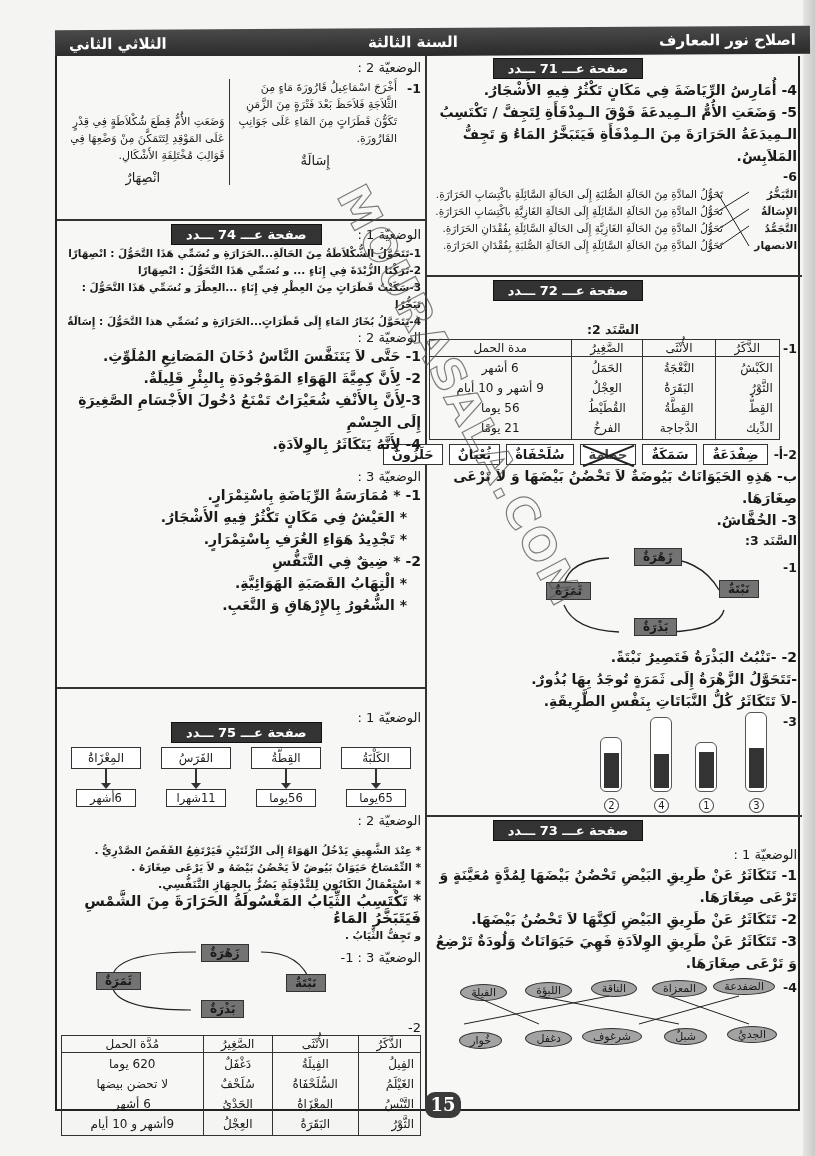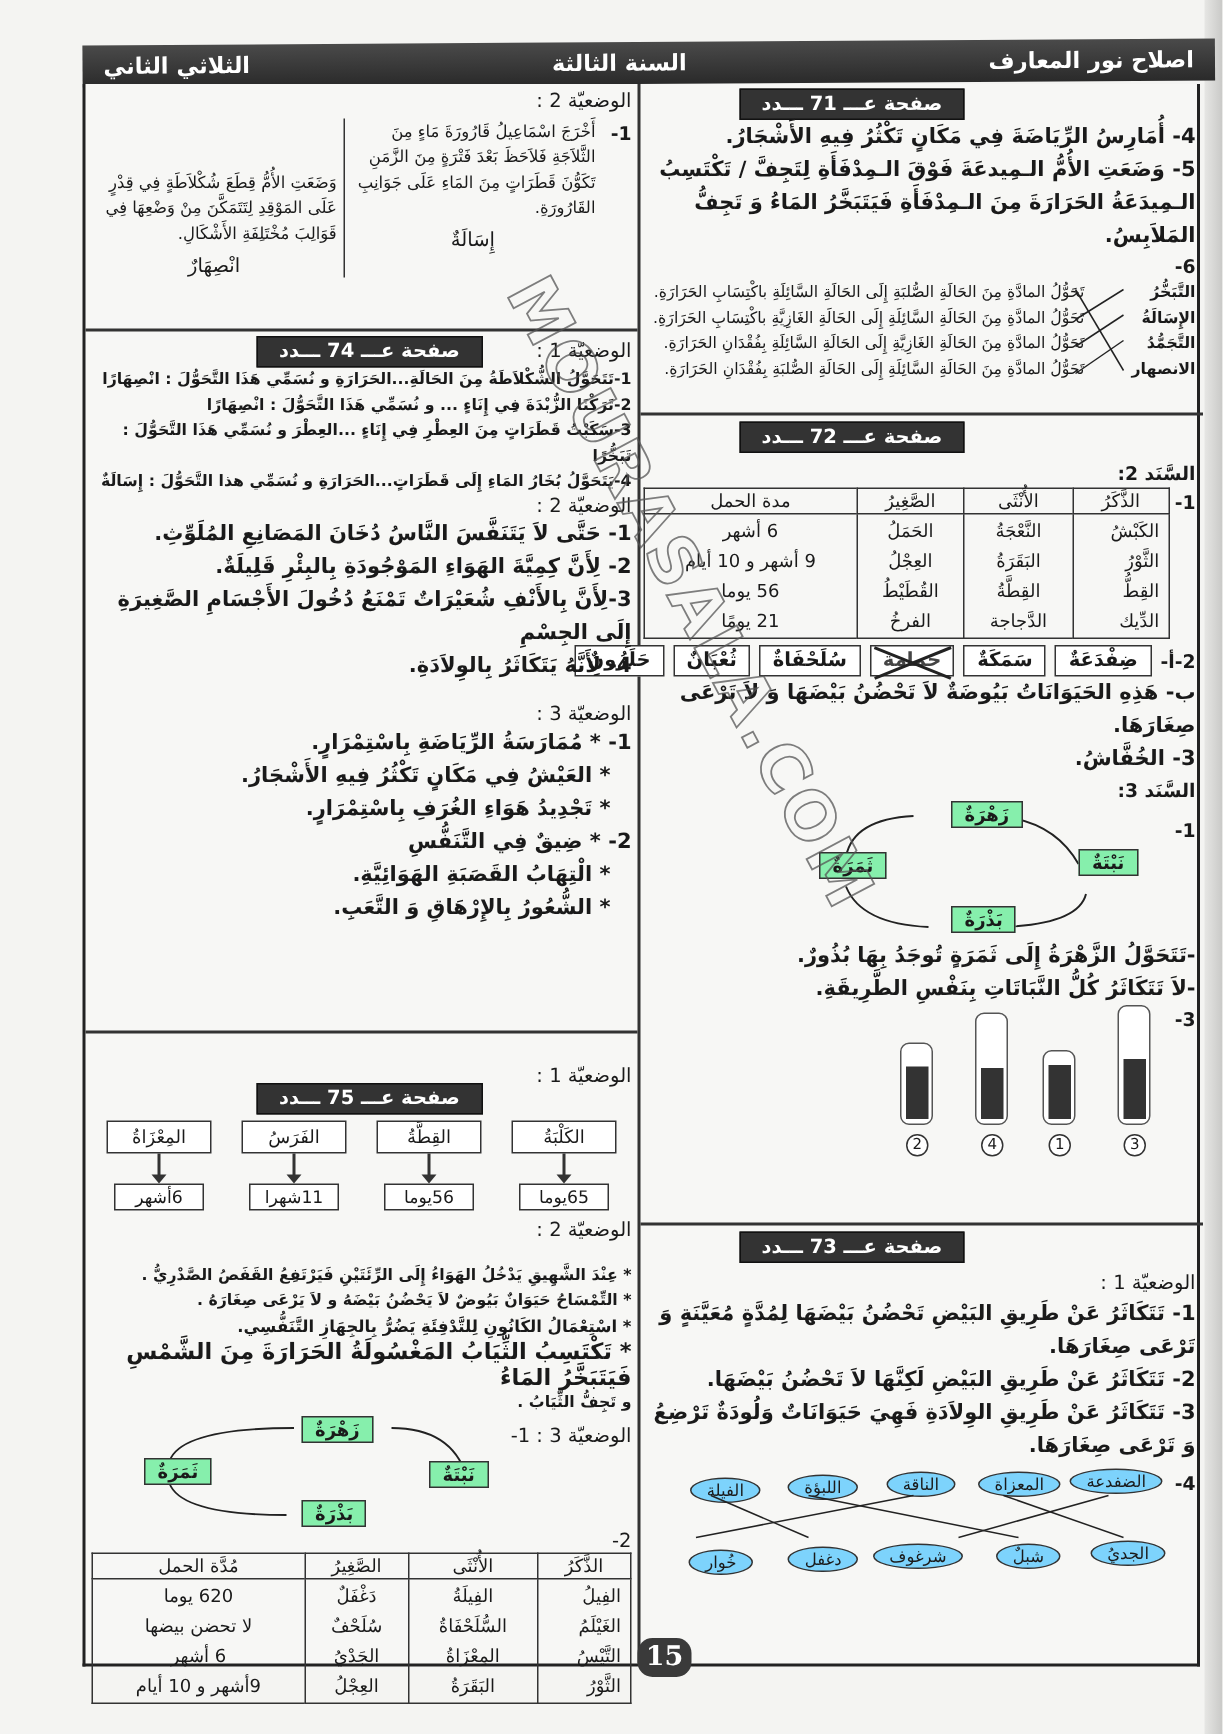--- a/index.html
+++ b/index.html
@@ -55,32 +55,32 @@
     border: 1.5px solid #333; padding: 2px 8px; font-size: 13px; font-weight: bold; background: #fff;
   }
   .wbox.crossed { position: relative; color: #444; }
   .wbox.crossed::before, .wbox.crossed::after {
     content: ""; position: absolute; left: 0; top: 50%; width: 100%; height: 1.5px; background: #222;
   }
   .wbox.crossed::before { transform: rotate(22deg); }
   .wbox.crossed::after { transform: rotate(-22deg); }
   .cycle { position: relative; }
   .cbox {
-    position: absolute; border: 1.5px solid #333; background: #86efac;
+    position: absolute; border: 1.5px solid #333; background: #737373;
     font-size: 12px; font-weight: bold; padding: 1px 8px;
   }
   .gest-row { display: flex; direction: rtl; justify-content: space-around; }
   .gest-col { display: flex; flex-direction: column; align-items: center; }
   .gbox { border: 1.5px solid #333; background: #fff; font-size: 12px; padding: 3px 10px; min-width: 70px; text-align: center; }
   .garrow { width: 2px; height: 16px; background: #333; position: relative; }
   .garrow::after { content: ""; position: absolute; bottom: -4px; left: -4px; border-left: 5px solid transparent; border-right: 5px solid transparent; border-top: 6px solid #333; }
   .gval { border: 1.5px solid #333; background: #fff; font-size: 11.5px; padding: 1px 8px; margin-top: 4px; min-width: 60px; text-align: center; }
   .oval {
     position: absolute; border: 1.5px solid #333; border-radius: 50%;
-    background: #7dd3fc; font-size: 11px; padding: 1px 10px; text-align: left;
+    background: #a3a3a3; font-size: 11px; padding: 1px 10px; text-align: left;
   }
   .plant {
     position: absolute; border: 1.5px solid #555; border-radius: 6px; background: #fff;
     display: flex; align-items: flex-end; justify-content: center; padding-bottom: 3px;
   }
   .plant .soil { width: 75%; background: #333; }
   .num-circle {
     position: absolute; width: 15px; height: 15px; border: 1px solid #333; border-radius: 50%;
     font-size: 10px; text-align: center; line-height: 13px; background: #fff;
   }
@@ -149,21 +149,21 @@
         <line x1="36" y1="40" x2="4" y2="62" stroke="#222" stroke-width="1"></line>
         <line x1="36" y1="60" x2="4" y2="6" stroke="#222" stroke-width="1"></line>
       </svg>
     </div>
   </div>
 
   <div class="section" style="left:372px;top:224px;width:368px;height:532px;">
     <div style="text-align:center;margin-right:90px;">
       <span class="page-label">صفحة عـــ 72 ـــدد</span>
     </div>
-    <div class="line" style="margin-top:4px;">السَّنَد 2:</div>
+    <div class="line" style="margin-top:19px;text-align:center;">السَّنَد 2:</div>
     <div style="display:flex;direction:rtl;">
       <span class="line" style="width:18px;">1-</span>
       <table class="grid">
         <tbody>
             <tr>
           <th>الذَّكَرُ</th>
           <th>الأُنْثَى</th>
           <th>الصَّغِيرُ</th>
           <th>مدة الحمل</th>
         </tr>
@@ -214,20 +214,21 @@
         <path d="M170 40 Q150 5 100 8" fill="none" stroke="#222" stroke-width="1.3"></path>
         <path d="M60 8 Q20 10 15 35" fill="none" stroke="#222" stroke-width="1.3"></path>
         <path d="M15 55 Q25 80 70 82" fill="none" stroke="#222" stroke-width="1.3"></path>
         <path d="M120 82 Q170 80 175 60" fill="none" stroke="#222" stroke-width="1.3"></path>
       </svg>
       <span class="cbox" style="left:205px;top:-2px;">زَهْرَةٌ</span>
       <span class="cbox" style="left:290px;top:30px;">نَبْتَةٌ</span>
       <span class="cbox" style="left:205px;top:68px;">بَذْرَةٌ</span>
       <span class="cbox" style="left:117px;top:32px;">ثَمَرَةٌ</span>
     </div>
+    <div class="line big" style="margin-top:6px;">2- -تَنْبُتُ البَذْرَةُ فَتَصِيرُ نَبْتَةً.</div>
     <div class="line big">-تَتَحَوَّلُ الزَّهْرَةُ إِلَى ثَمَرَةٍ تُوجَدُ بِهَا بُذُورٌ.</div>
     <div class="line big">-لاَ تَتَكَاثَرُ كُلُّ النَّبَاتَاتِ بِنَفْسِ الطَّرِيقَةِ.</div>
     <div style="position:relative;height:110px;">
       <span class="line" style="position:absolute;right:0;top:0;">3-</span>
       <div class="plant" style="right:30px;top:0;width:22px;height:80px;">
           <div class="soil" style="height:40px;"></div>
         </div>
       <div class="plant" style="right:80px;top:30px;width:22px;height:50px;">
           <div class="soil" style="height:36px;"></div>
         </div>

